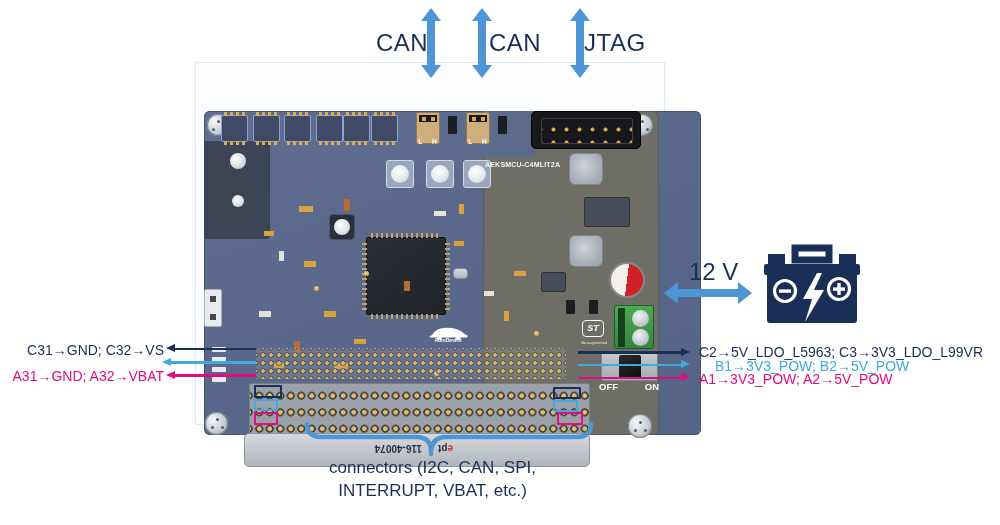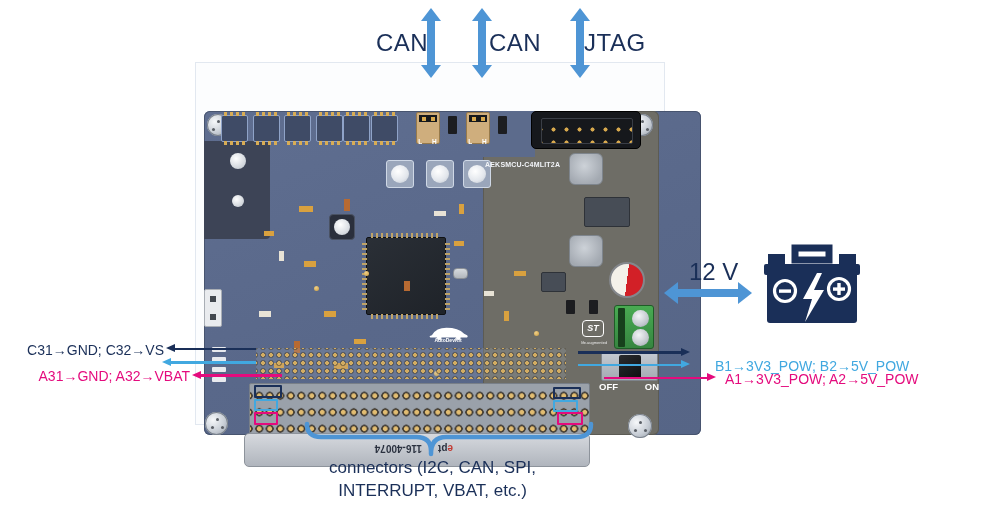--- a/index.html
+++ b/index.html
@@ -85,21 +85,21 @@
   .varrow::after{content:"";position:absolute;bottom:0;left:0;border-left:10px solid transparent;border-right:10px solid transparent;border-top:13px solid var(--ab);}
   .harrow{position:absolute;height:22px;}
   .harrow .shaft{position:absolute;left:13px;right:13px;top:7px;height:8px;background:var(--ab);}
   .harrow::before{content:"";position:absolute;left:0;top:0;border-top:11px solid transparent;border-bottom:11px solid transparent;border-right:14px solid var(--ab);}
   .harrow::after{content:"";position:absolute;right:0;top:0;border-top:11px solid transparent;border-bottom:11px solid transparent;border-left:14px solid var(--ab);}
   .toplabel{position:absolute;font-size:24px;color:var(--navy);letter-spacing:.5px;}
   .vlabel{position:absolute;font-size:24px;color:var(--navy);}
   .pline{position:absolute;height:2.5px;background:currentColor;}
   .pline.toleft::before{content:"";position:absolute;left:-9px;top:-3.3px;border-top:4.6px solid transparent;border-bottom:4.6px solid transparent;border-right:9px solid currentColor;}
   .pline.toright::after{content:"";position:absolute;right:-9px;top:-3.3px;border-top:4.6px solid transparent;border-bottom:4.6px solid transparent;border-left:9px solid currentColor;}
-  .cnavy{color:var(--navy);} .cblue{color:var(--lblue);} .cpink{color:var(--pink);margin-left:26px;}
+  .cnavy{color:var(--navy);} .cblue{color:var(--lblue);} .cpink{color:var(--pink);}
   .sidelabel{position:absolute;font-size:14px;white-space:nowrap;}
   .sidelabel.left{left:0;width:164px;text-align:right;}
   .note{position:absolute;left:280px;top:457px;width:305px;text-align:center;font-size:17px;line-height:22.5px;color:var(--navy);}
   .brace{position:absolute;left:303px;top:421px;}
 </style>
 </head>
 <body>
 
 <div class="canvas">
 
@@ -264,20 +264,21 @@
 
   <div class="pline toleft cnavy" style="left:175px;top:347.5px;width:81px;"></div>
   <div class="pline toleft cblue" style="left:171px;top:361px;width:85px;"></div>
   <div class="pline toleft cpink" style="left:175px;top:374px;width:81px;"></div>
   <div class="sidelabel left cnavy" style="top:342px;">C31→GND; C32→VS</div>
   <div class="sidelabel left cpink" style="top:368px;">A31→GND; A32→VBAT</div>
 
   <div class="pline toright cnavy" style="left:578px;top:351px;width:103px;"></div>
   <div class="pline toright cblue" style="left:578px;top:363.5px;width:103px;"></div>
   <div class="pline toright cpink" style="left:578px;top:376.5px;width:103px;"></div>
+  <div class="sidelabel cnavy" style="left:699px;top:344px;">C2→5V_LDO_L5963; C3→3V3_LDO_L99VR</div>
   <div class="sidelabel cblue" style="left:699px;top:357.5px;margin-left:16px;">B1→3V3_POW; B2→5V_POW</div>
   <div class="sidelabel cpink" style="left:699px;top:370.5px;">A1→3V3_POW; A2→5V_POW</div>
 
   <svg class="brace" width="292" height="44" viewBox="0 0 292 44">
     <path d="M4,3 Q4,16 18,16 L113,16 Q128,16 128,30 L128,33 Q128,16 143,16 L274,16 Q288,16 288,3" fill="none" stroke="#4e95d5" stroke-width="4.5" stroke-linecap="round" stroke-linejoin="round"></path>
   </svg>
   <div class="note">
     <div>connectors (I2C, CAN, SPI,</div>
     <div>INTERRUPT, VBAT, etc.)</div>
   </div>

